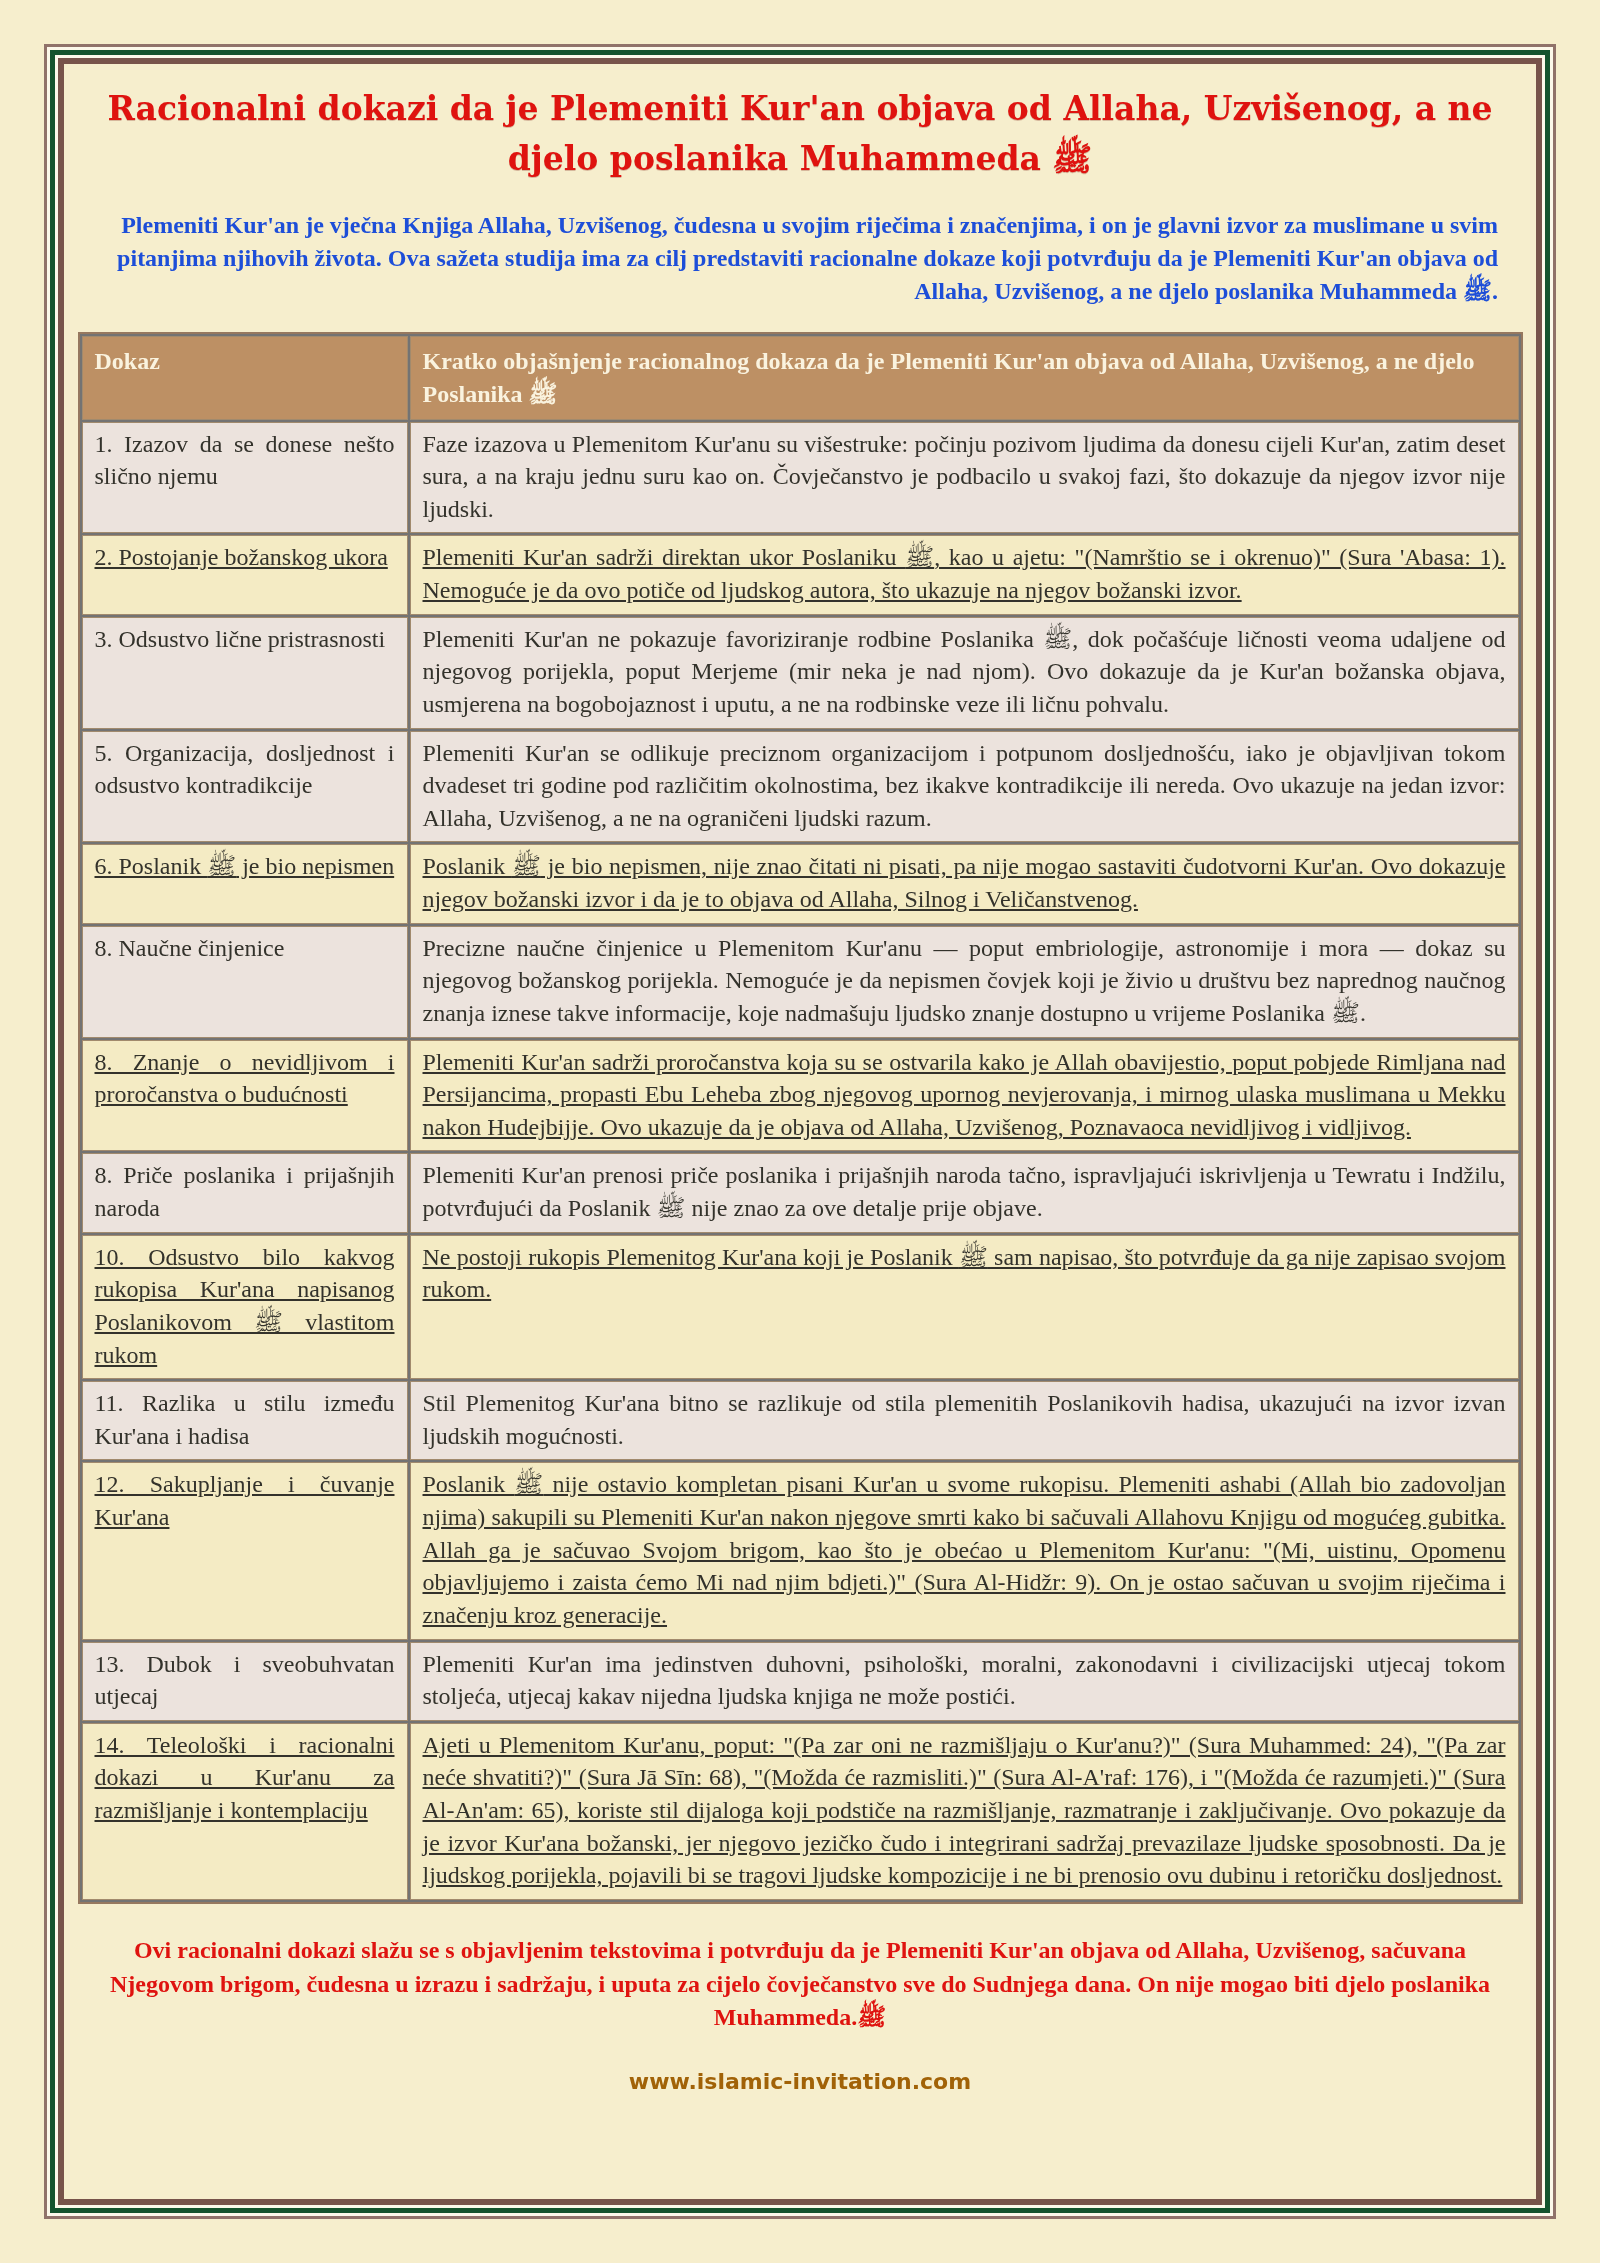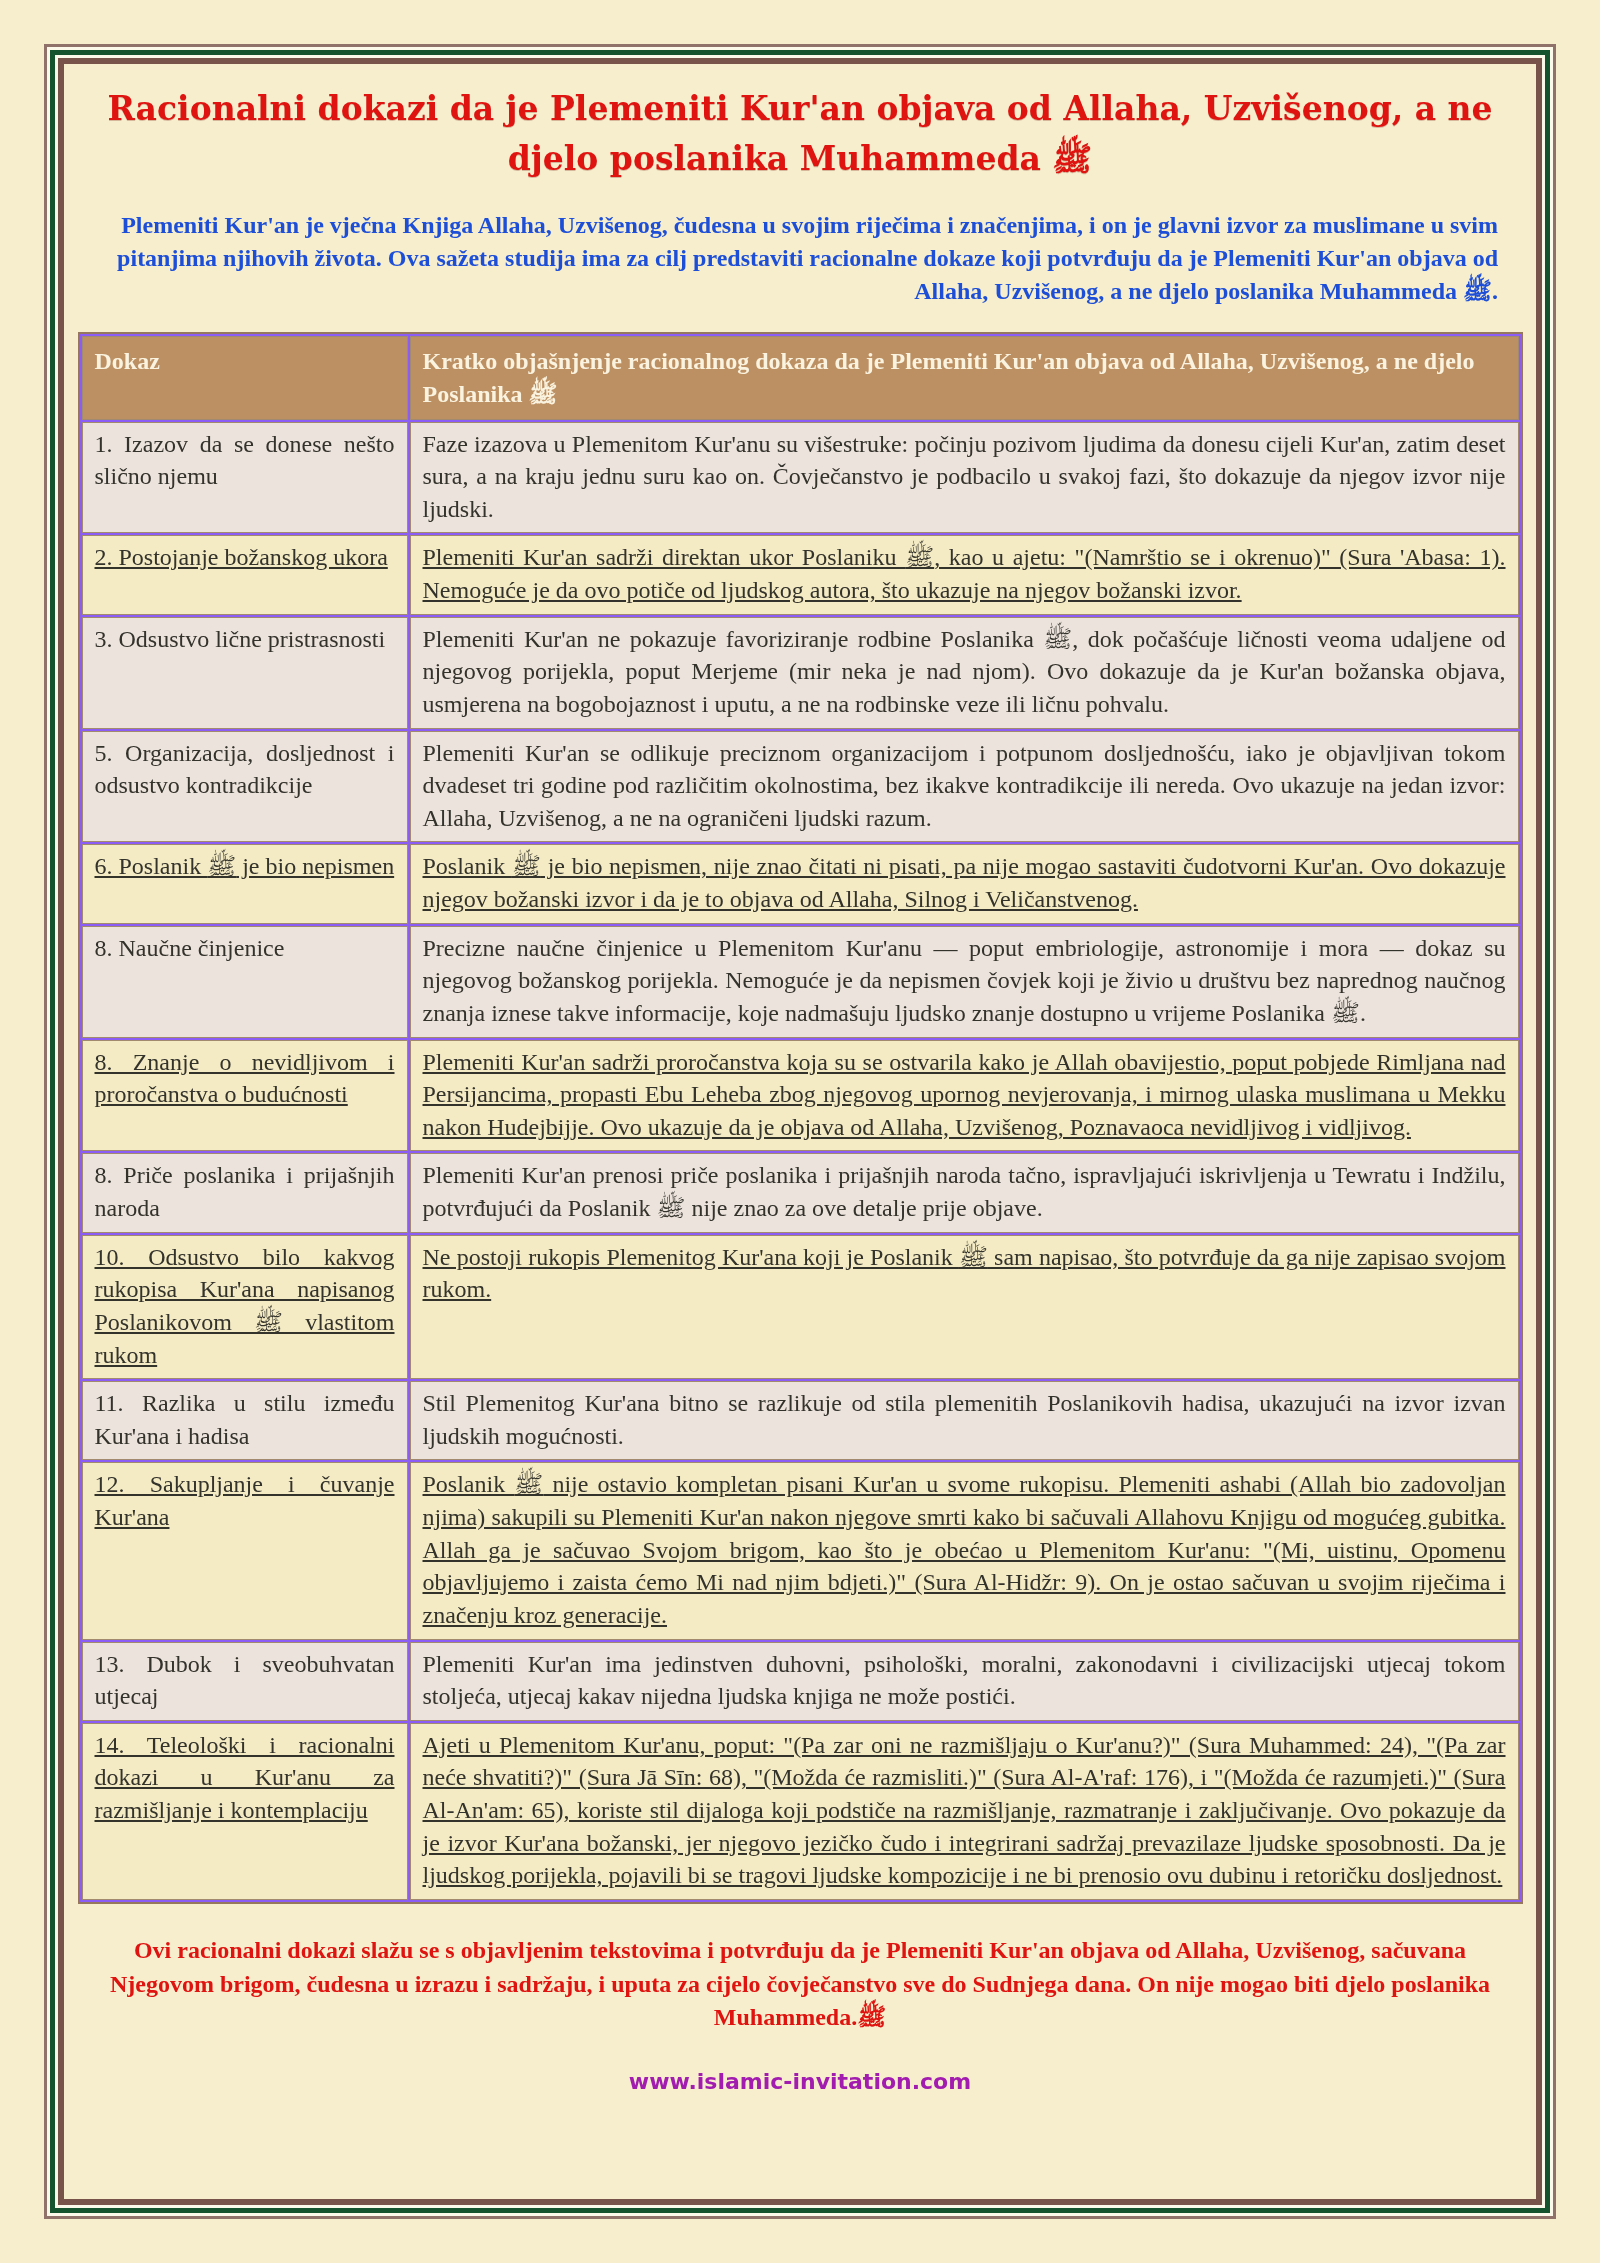--- a/index.html
+++ b/index.html
@@ -46,21 +46,21 @@
     font-weight:bold;
     font-size:24px;
     line-height:1.38;
     color:#1d4ed8;
   }
   table.proofs{
     margin:24px auto 0;
     width:1445px;
     border-collapse:separate;
     border-spacing:2px;
-    background:#8b5cf6;
+    background:#737373;
     border:2px solid #96785f;
     table-layout:fixed;
   }
   table.proofs th, table.proofs td{
     border:1px solid #a18a6d;
     vertical-align:top;
     text-align:justify;
     padding:5px 12px 7px;
     font-size:24px;
     line-height:1.36;
@@ -86,21 +86,21 @@
     color:#df130f;
   }
   .website{
     margin:34px 0 0;
     text-align:center;
     font-family:"DejaVu Sans","Liberation Sans",sans-serif;
     font-weight:bold;
     font-size:22px;
   }
   .website a{
-    color:#a21caf;
+    color:#a16207;
     text-decoration:none;
   }
 </style>
 </head>
 <body>
 
 <div class="frame">
   <div class="frame-mid">
     <div class="frame-inner">
 

